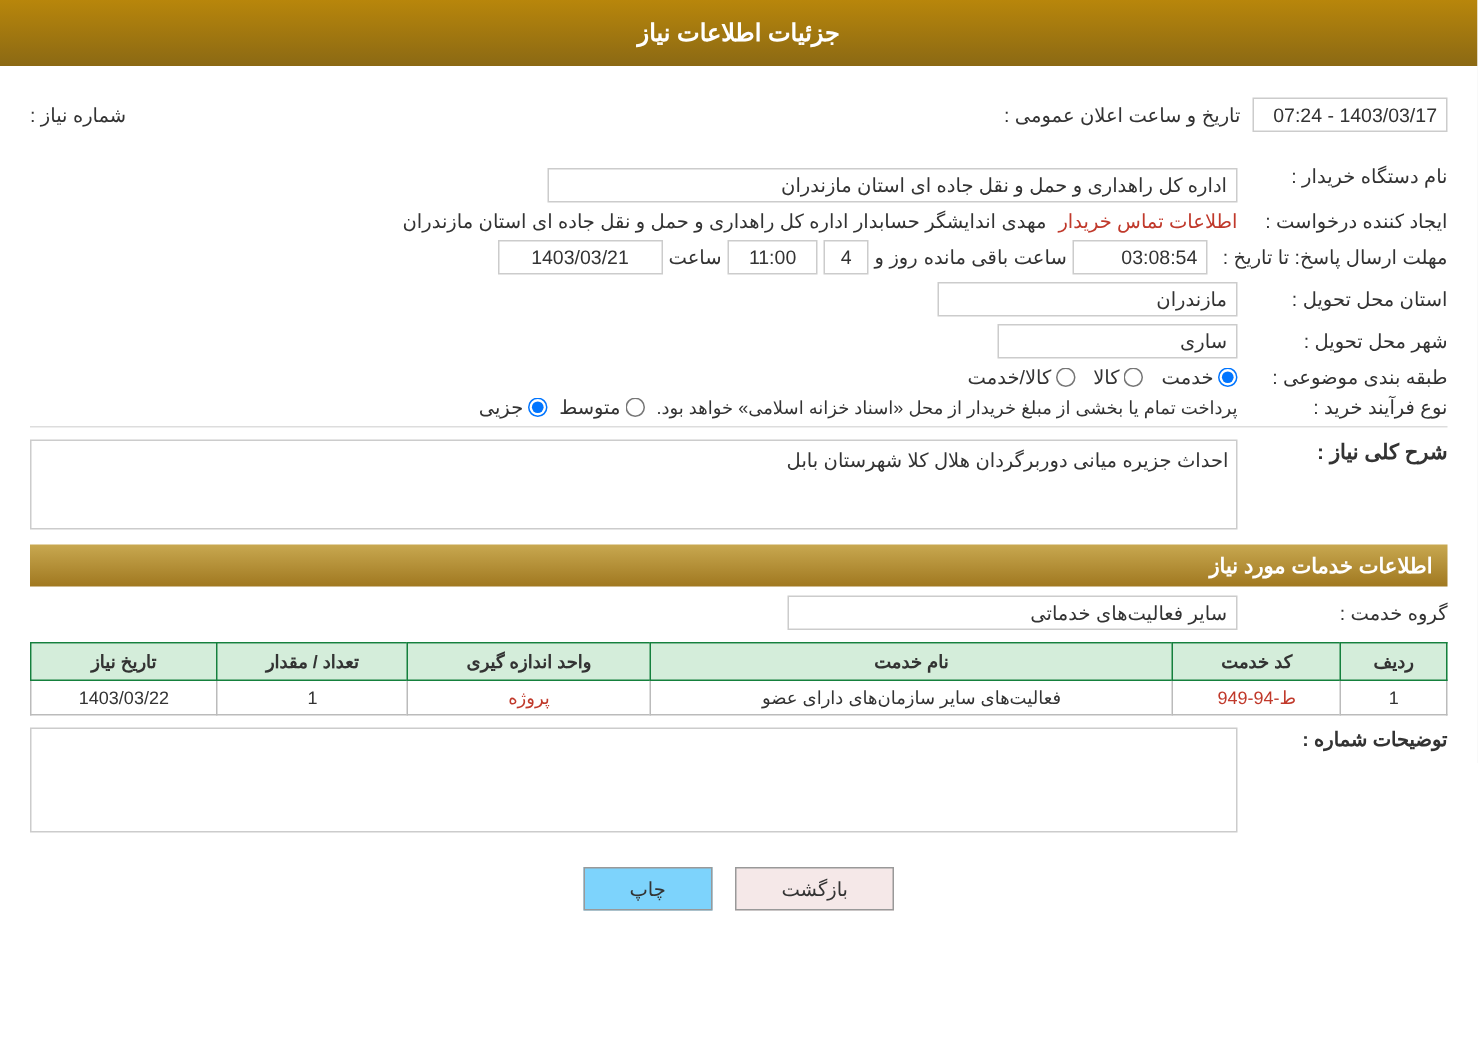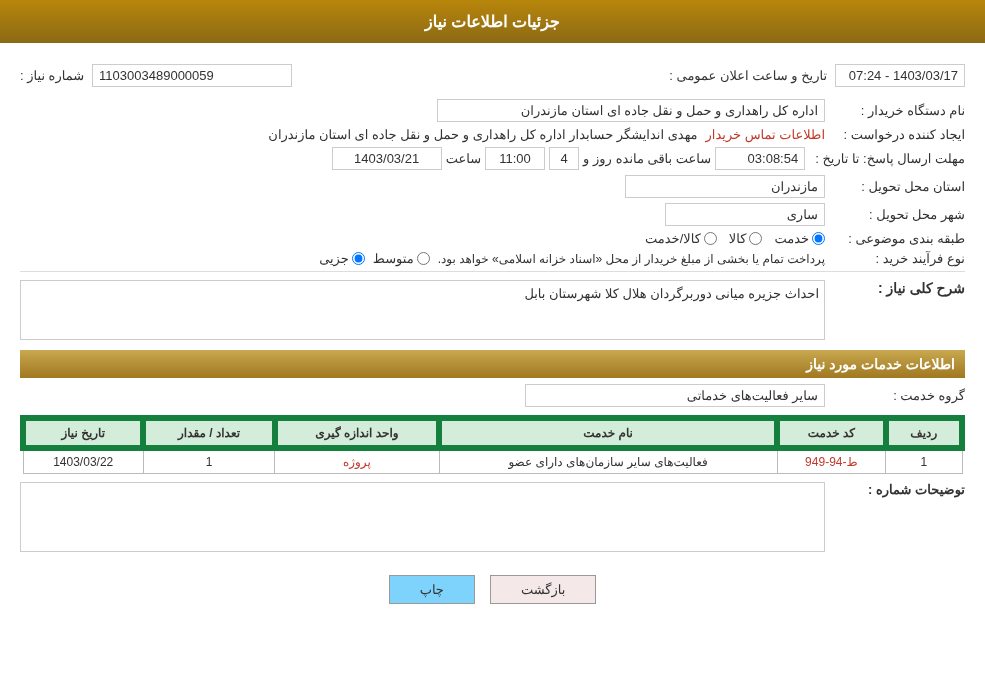--- a/index.html
+++ b/index.html
@@ -109,21 +109,21 @@
       background: #fff;
       text-align: right;
     }
     .services-table {
       width: 100%;
       border-collapse: collapse;
       margin: 8px 0;
     }
     .services-table th {
       background: #d4edda;
-      border: 6px solid #15803d;
+      border: 1px solid #15803d;
       padding: 5px 8px;
       text-align: center;
       font-weight: bold;
       font-size: 12px;
     }
     .services-table td {
       border: 1px solid #bbb;
       padding: 4px 8px;
       text-align: center;
       font-size: 12px;
@@ -181,29 +181,28 @@
   </div>
 
   <div class="content-area">
 
     <div class="top-row">
       <div class="top-row-left">
         <div class="input-box input-narrow">1403/03/17 - 07:24</div>
         <span>تاریخ و ساعت اعلان عمومی :</span>
       </div>
       <div class="top-row-right">
-        <div class="input-box input-medium" style="text-align:left;direction:ltr;">1103003489000059</div>
         <span>شماره نیاز :</span>
       </div>
     </div>
 
     <div class="row-flex" style="margin-bottom:5px;">
       <div class="row-label">نام دستگاه خریدار :</div>
       <div class="row-value">
-        <div class="input-box" style="width:388px;">اداره کل راهداری و حمل و نقل جاده ای استان مازندران</div>
+        <div class="input-box" style="width:460px;margin-top:12px;">اداره کل راهداری و حمل و نقل جاده ای استان مازندران</div>
       </div>
     </div>
 
     <div class="row-flex" style="margin-bottom:5px;">
       <div class="row-label">ایجاد کننده درخواست :</div>
       <div class="row-value" style="display:flex;align-items:center;gap:8px;">
         <a href="#" class="link-style">اطلاعات تماس خریدار</a>
         <span>مهدی اندایشگر حسابدار اداره کل راهداری و حمل و نقل جاده ای استان مازندران</span>
       </div>
     </div>

